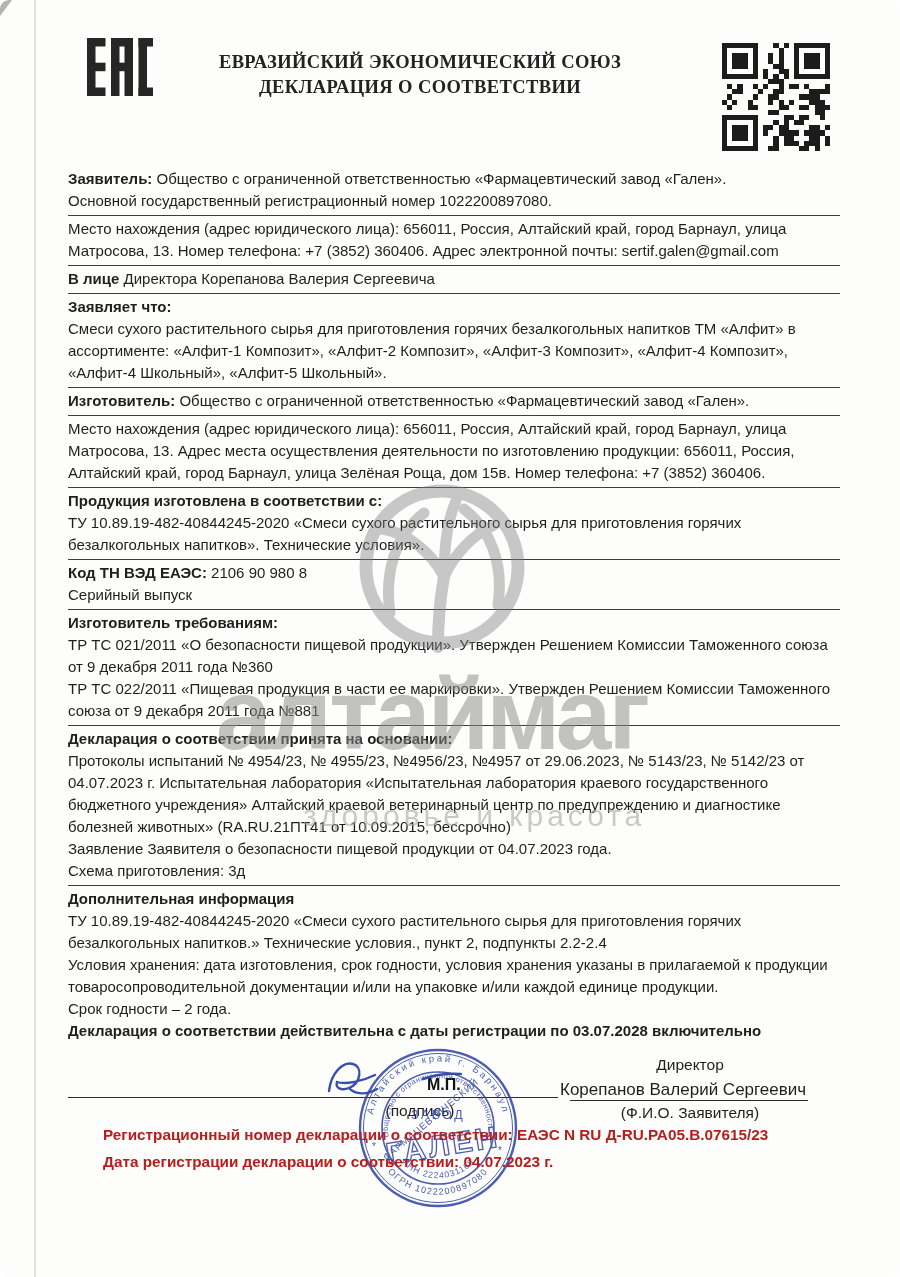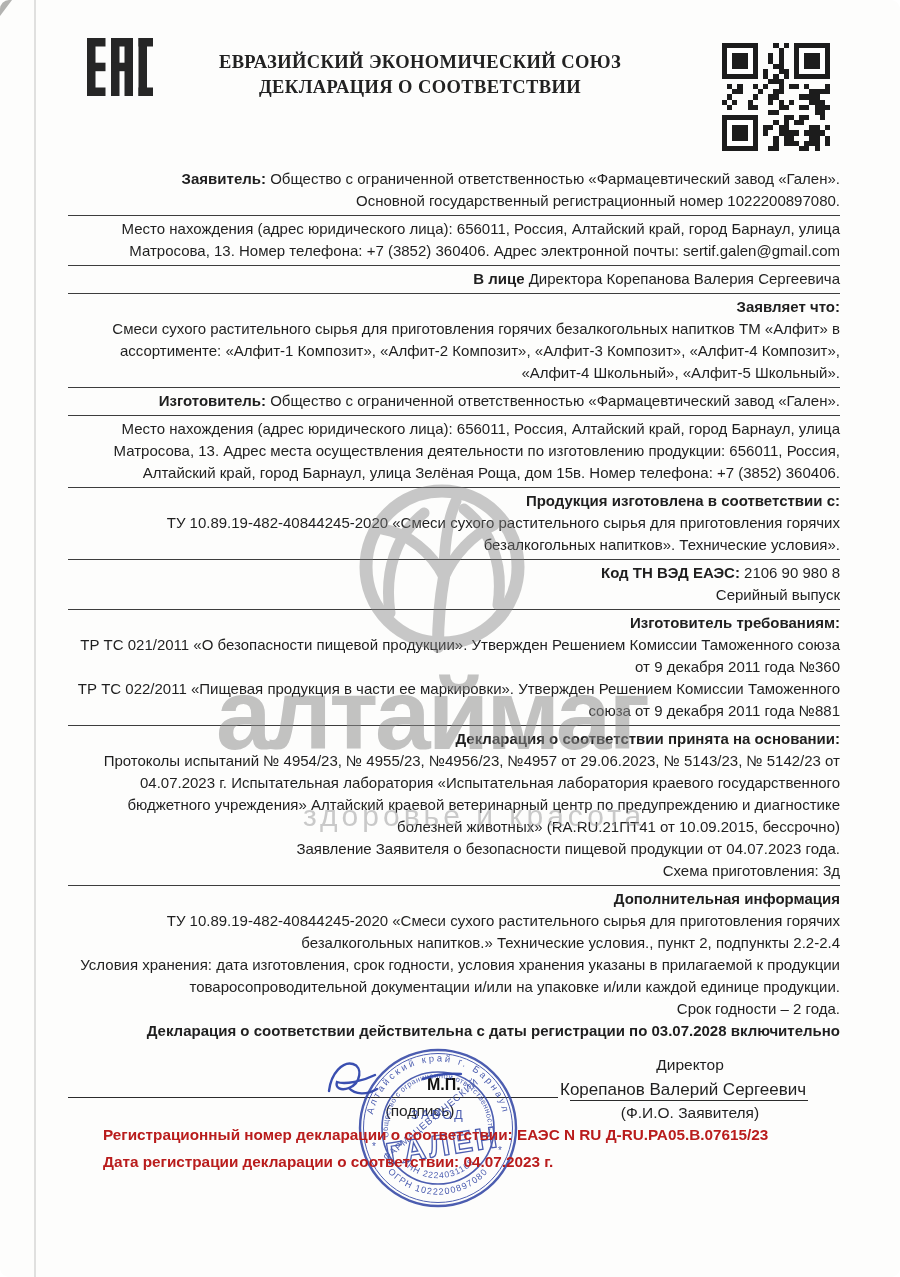--- a/index.html
+++ b/index.html
@@ -17,21 +17,21 @@
 
   
   .eac{position:absolute;left:87px;top:38px;}
   .doc-title{position:absolute;left:110px;top:50px;width:620px;text-align:center;
     font-family:"Liberation Serif","DejaVu Serif",serif;font-weight:bold;
     font-size:18.5px;line-height:25px;letter-spacing:.4px;color:#222;}
   .qr{position:absolute;left:722px;top:43px;width:108px;height:108px;}
 
   
   .content{position:absolute;left:68px;top:166px;width:772px;font-size:15px;line-height:22px;}
-  .section{border-bottom:1.6px solid #3d3d3d;padding:2px 0 3px;text-align:right;}
+  .section{border-bottom:1.6px solid #3d3d3d;padding:2px 0 3px;}
   .section:last-child{border-bottom:none;}
   .section p{margin:0;}
   .b{font-weight:bold;}
 
   
   .wm{position:absolute;pointer-events:none;}
   .wm-logo{left:354px;top:479px;}
   .wm-word{left:216px;top:664px;width:480px;font-weight:bold;font-size:100px;line-height:100px;
     letter-spacing:-3px;color:#8d8d8d;opacity:.52;}
   .wm-tagline{left:303px;top:799px;font-size:30px;letter-spacing:4px;color:#a0a0a0;opacity:.55;}

